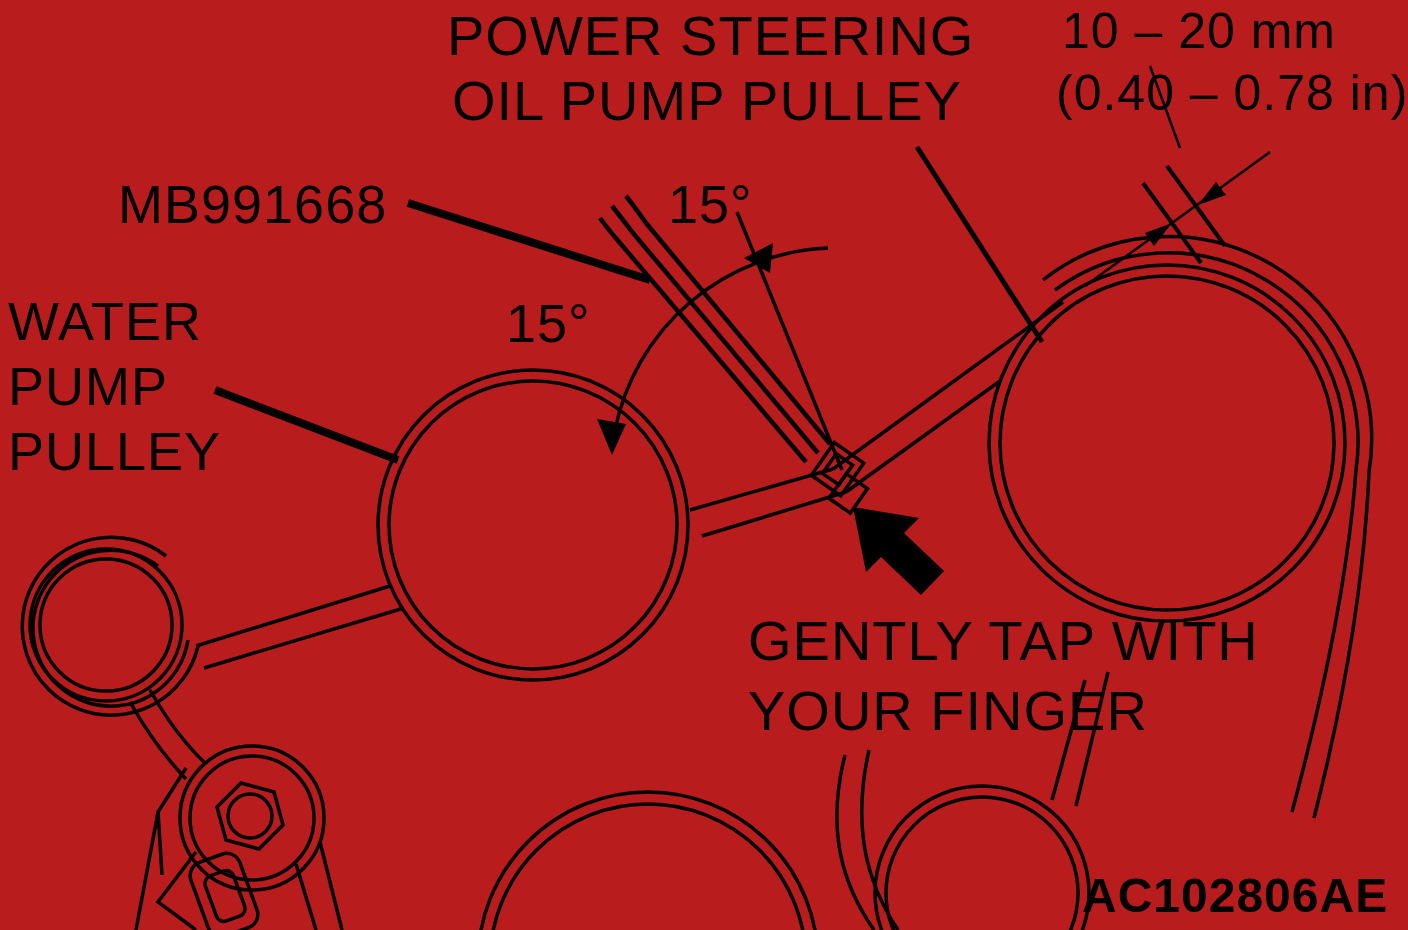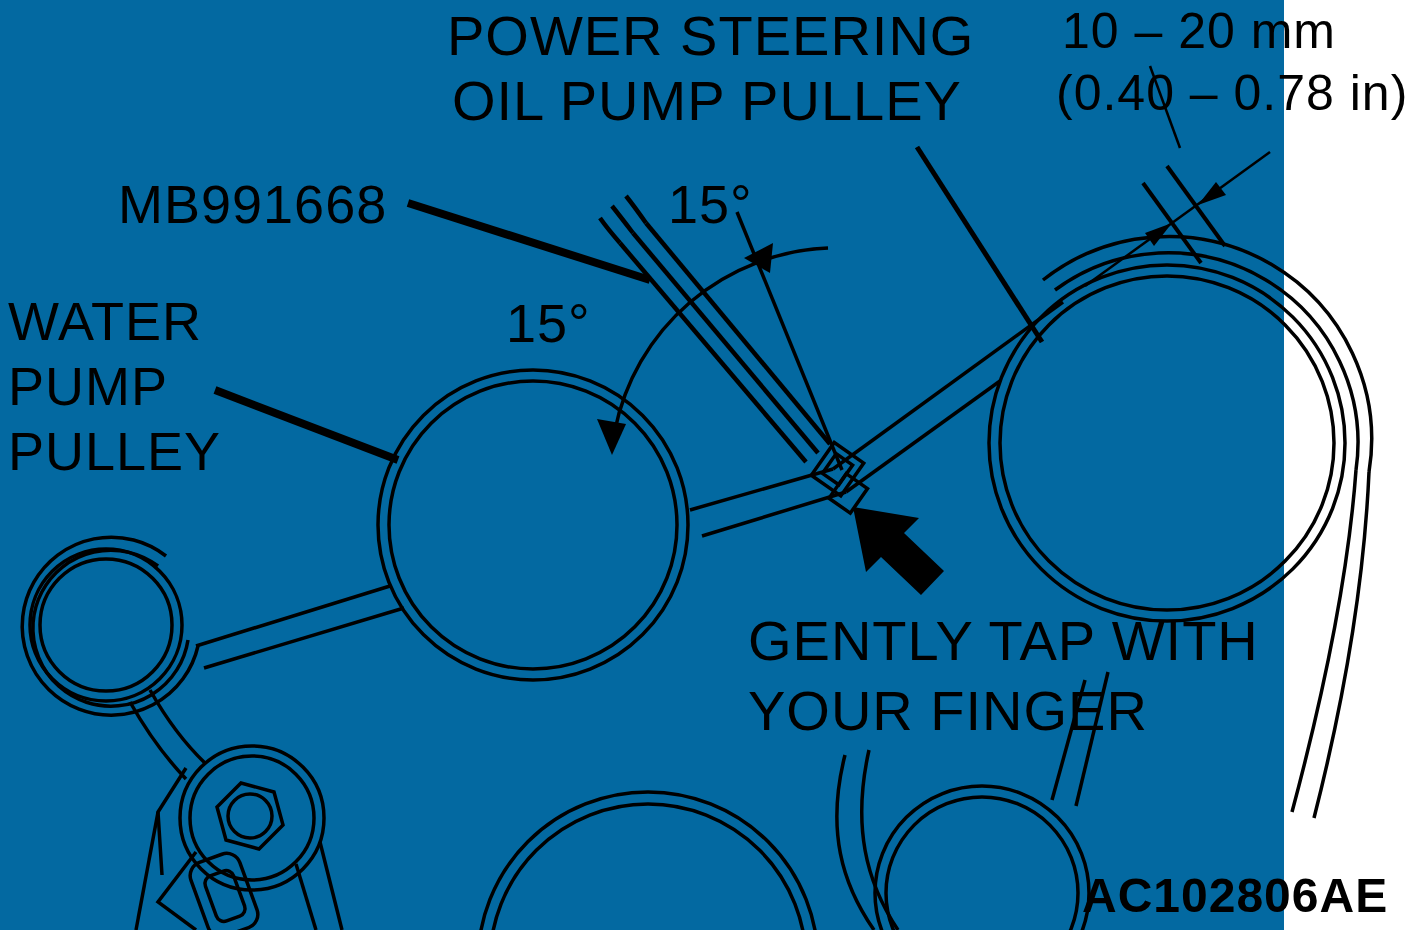--- a/index.html
+++ b/index.html
@@ -6,23 +6,23 @@
     margin: 0;
     padding: 0;
     background: #ffffff;
     width: 1408px;
     height: 930px;
     overflow: hidden;
     font-family: "Liberation Sans", sans-serif;
   }
   #stage {
     position: relative;
-    width: 1284px;
+    width: 1408px;
     height: 930px;
-    background: #0369a1;
+    background: #b91c1c;
   }
   svg { display: block; }
   .ln  { stroke: #000; fill: none; stroke-width: 3.5; }
   .ln-thin { stroke: #000; fill: none; stroke-width: 2.5; }
   .ln-tool { stroke: #000; fill: none; stroke-width: 4.5; }
   .ln-tick { stroke: #000; fill: none; stroke-width: 4; }
   .leader-thick { stroke: #000; fill: none; stroke-width: 8; }
   .leader-med { stroke: #000; fill: none; stroke-width: 5; }
   .solid { fill: #000; stroke: none; }
   .lbl {

